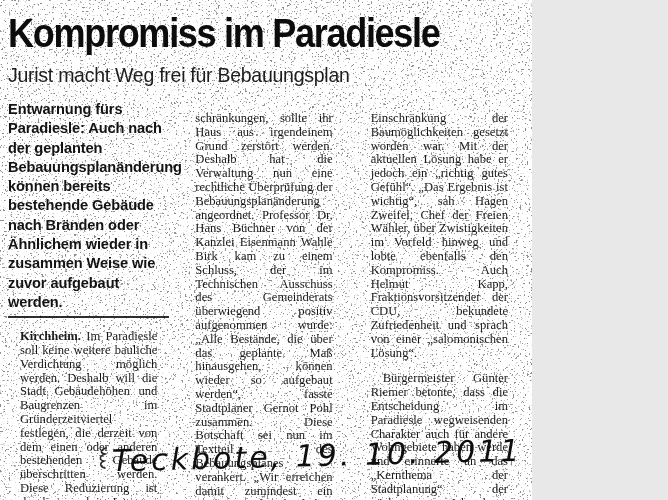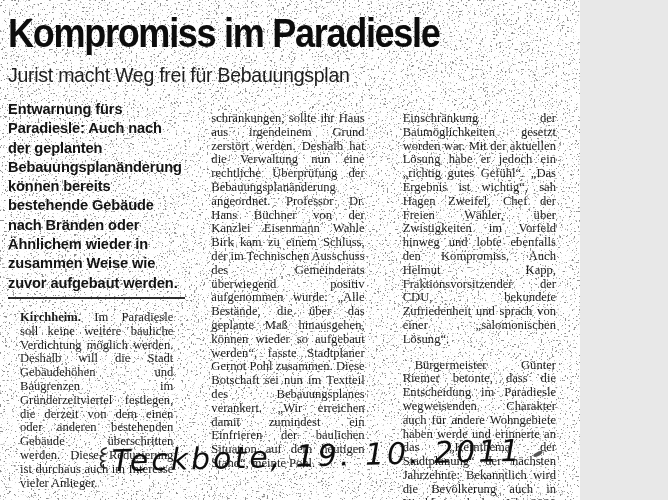--- a/index.html
+++ b/index.html
@@ -2,21 +2,21 @@
 <html lang="de"><head>
 <meta charset="utf-8">
 <style>
   html, body {
     margin: 0;
     padding: 0;
     background: #e8e8e8;
   }
   .page {
     position: relative;
-    width: 580px;
+    width: 532px;
     height: 500px;
     background: #ffffff;
     overflow: hidden;
     font-family: "Liberation Sans", sans-serif;
     color: #111;
   }
   .grain {
     position: absolute;
     inset: 0;
     width: 100%;

